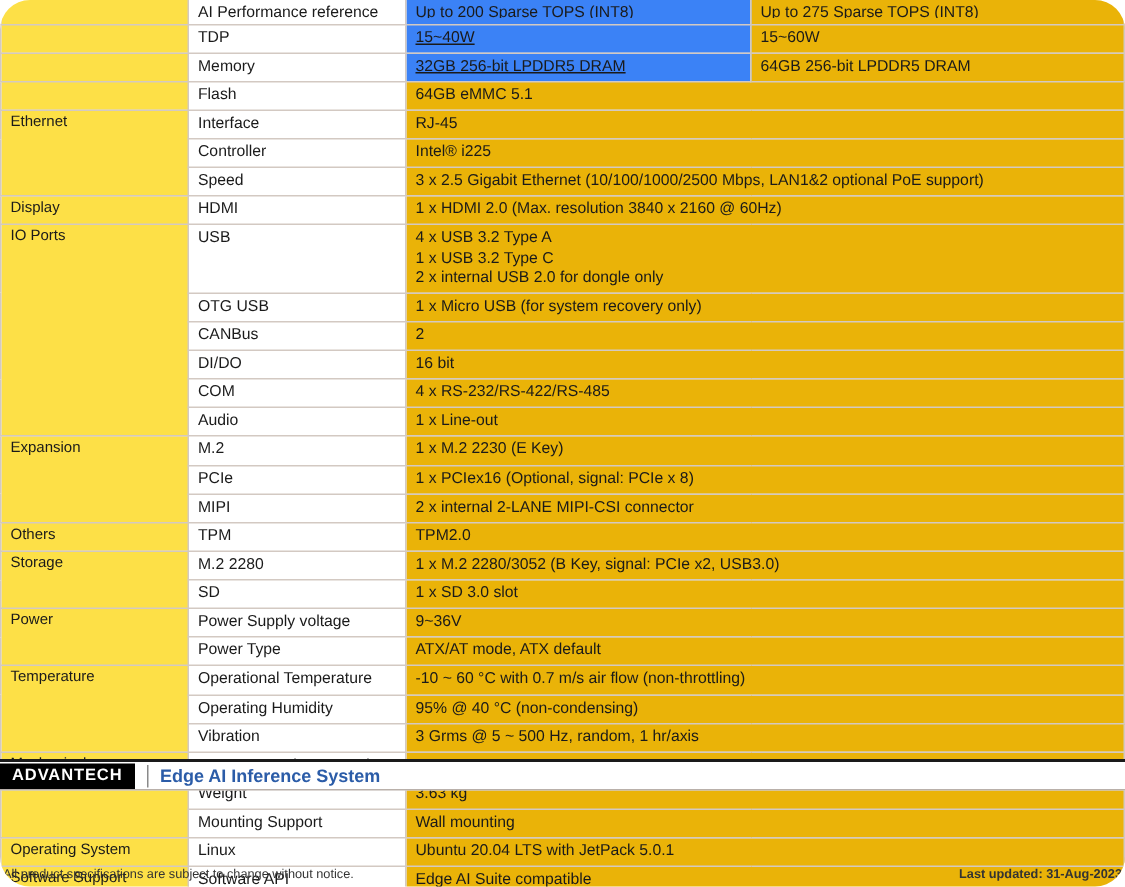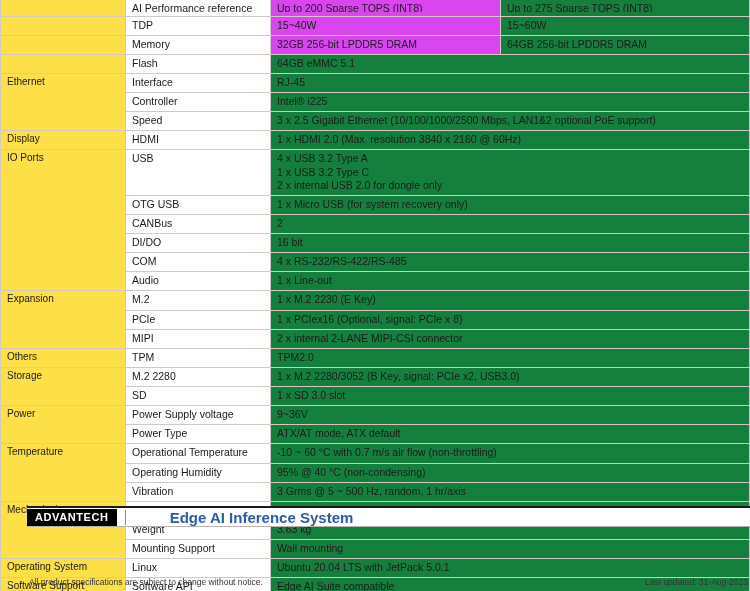--- a/index.html
+++ b/index.html
@@ -7,20 +7,21 @@
     margin: 0; padding: 0;
     width: 750px; height: 591px;
     background: #ffffff;
     font-family: "Liberation Sans", sans-serif;
   }
   #sheet {
     position: relative;
     width: 750px;
     height: 591px;
     overflow: hidden;
+    border-radius: 20px;
   }
   table.spec {
     width: 750px;
     border-collapse: collapse;
     table-layout: fixed;
     font-size: 10.5px;
     color: #1a1a1a;
   }
   table.spec td {
     border: 1px solid #d3c9c2;
@@ -35,41 +36,41 @@
     width: 125px;
     font-size: 10px;
     color: #1a1a1a;
     vertical-align: middle;
   }
   td.sub {
     background: #ffffff;
     width: 145px;
   }
   td.val {
-    background: #15803d;
+    background: #eab308;
   }
   td.val2 {
-    background: #d946ef;
+    background: #3b82f6;
     width: 230px;
+    text-decoration: underline;
   }
   tr.clipped td { border-top: none; }
   .clip-wrap {
     position: relative;
     height: 10px;
     overflow: hidden;
   }
   .multiline { white-space: pre-line; margin-top: 44px; }
 
   
   .footer {
     position: absolute;
     left: 0;
     bottom: 0;
     width: 750px;
-    padding-left: 27px;
   }
   .brandbar {
     display: flex;
     align-items: center;
     border-top: 2px solid #1a1a1a;
     border-bottom: 1px solid #b9b0aa;
     height: 21px;
     background: #ffffff;
   }
   .logo {
@@ -87,33 +88,32 @@
   }
   .brandbar-divider {
     width: 1px;
     background: #8a8a8a;
     height: 15px;
     margin: 0 8px;
   }
   .brand-title {
     color: #2b5ca8;
     font-weight: bold;
-    font-size: 15px;
-    margin-left: 36px;
+    font-size: 12px;
   }
   .footnote {
     display: flex;
     justify-content: space-between;
     align-items: center;
     font-size: 8.5px;
     color: #333333;
     padding: 3px 2px 4px 2px;
     margin-top: 47px;
   }
-  .footnote .right { text-align: right; }
+  .footnote .right { text-align: right; font-weight: bold; }
 </style>
 </head>
 <body>
 
 <div id="sheet">
 
   <table class="spec">
     <tbody>
 
       <tr class="clipped">

